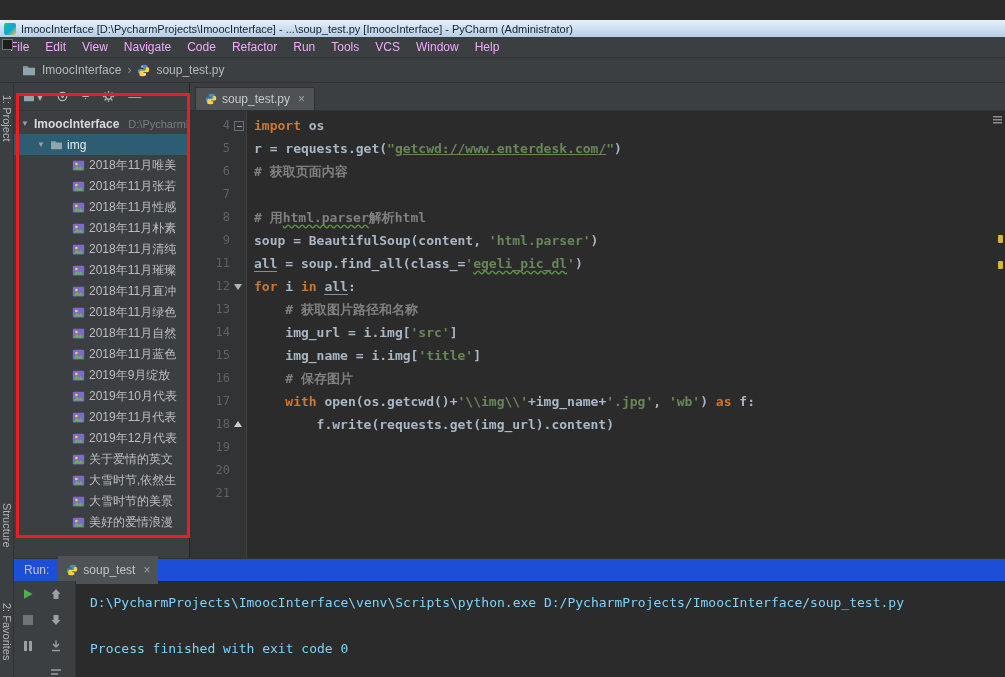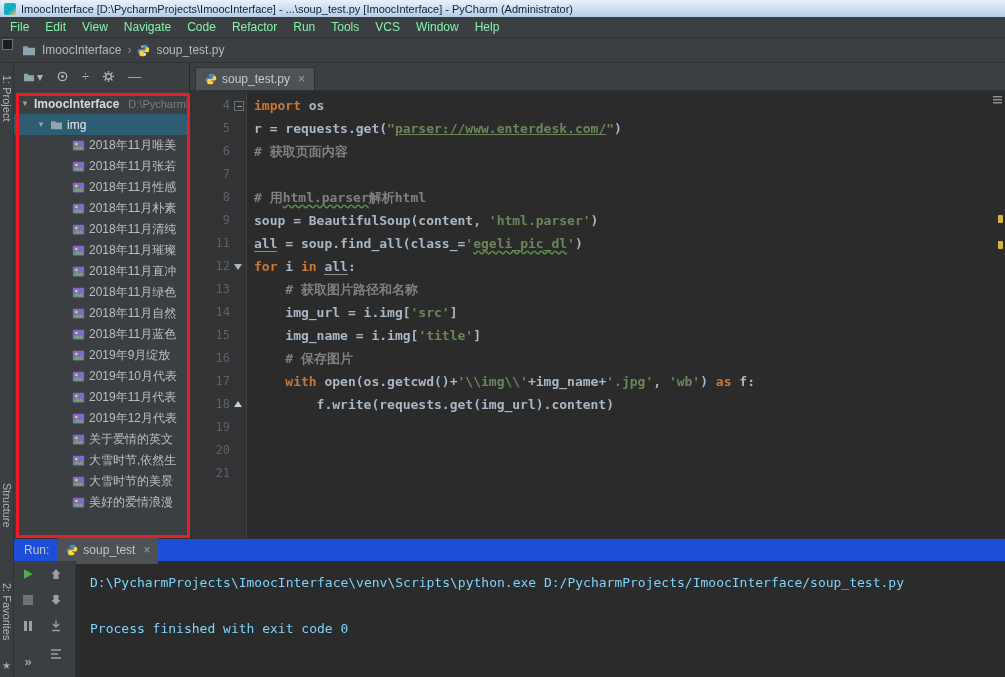--- a/index.html
+++ b/index.html
@@ -2,29 +2,29 @@
 <html style="--keyword: #cc7832; --string: #6a8759; --comment: #808080; --selection: #2d5d72; --annotation: #ec1c24; --play: #4fae4e;"><head>
 <meta charset="utf-8">
 <style>
   * { margin:0; padding:0; box-sizing:border-box; }
   body { background:#1e1e1e; font-family:"Liberation Sans","DejaVu Sans",sans-serif; }
   .app { position:relative; width:1005px; height:677px; overflow:hidden; background:#2b2b2b;
          font-family:"Liberation Sans","DejaVu Sans",sans-serif; }
 
   
   .titlebar { height:17px; background:linear-gradient(#e7f1fb,#b6cde6); display:flex; align-items:center;
-              gap:5px; padding:0 4px; font-size:11px; color:#15212d; }
+              gap:5px; padding:0 4px; font-size:11px; color:#15212d;margin-top:20px; }
   .app-icon { width:12px; height:12px; flex:none; border-radius:2px;
               background:linear-gradient(135deg,#21c885 0%,#0aa6d8 55%,#f0c740 100%); }
   .title-text { white-space:nowrap; overflow:hidden; }
 
   
   .menubar { height:21px; background:#3c3f41; display:flex; align-items:center; padding-left:2px;
              border-bottom:1px solid #2f3133; }
-  .menu-item { padding:2px 8px; font-size:12px; color:#86efac; cursor:default; }
+  .menu-item { padding:2px 8px; font-size:12px; color:#f0abfc; cursor:default; }
 
   
   .navbar { height:25px; background:#3c3f41; display:flex; align-items:center; gap:6px;
             padding-left:22px; font-size:12px; color:#b5b9bc; border-bottom:1px solid #2f3133; }
   .crumb-sep { color:#8b8e90; font-size:12px; }
   .qa-icon { position:absolute; left:2px; top:39px; width:11px; height:11px; background:#1b1d1f;
              border:1px solid #6f7375; z-index:6; }
 
   
   .content-row { display:flex; height:614px; }
@@ -408,21 +408,21 @@
           <div class="editor-body">
             <div class="code-area">
                 <div class="code-row">
                   <span class="ln">4</span>
                   <span class="fold fold-box"></span>
                   <span class="code-text"><span class="kw">import</span><span class="pl"> os</span></span>
                 </div>
                 <div class="code-row">
                   <span class="ln">5</span>
                   <span class="fold"></span>
-                  <span class="code-text"><span class="pl">r = requests.get(</span><span class="st">"</span><span class="st u-link">parser://www.enterdesk.com/</span><span class="st">"</span><span class="pl">)</span></span>
+                  <span class="code-text"><span class="pl">r = requests.get(</span><span class="st">"</span><span class="st u-link">getcwd://www.enterdesk.com/</span><span class="st">"</span><span class="pl">)</span></span>
                 </div>
                 <div class="code-row">
                   <span class="ln">6</span>
                   <span class="fold"></span>
                   <span class="code-text"><span class="cm"># 获取页面内容</span></span>
                 </div>
                 <div class="code-row">
                   <span class="ln">7</span>
                   <span class="fold"></span>
                 </div>

